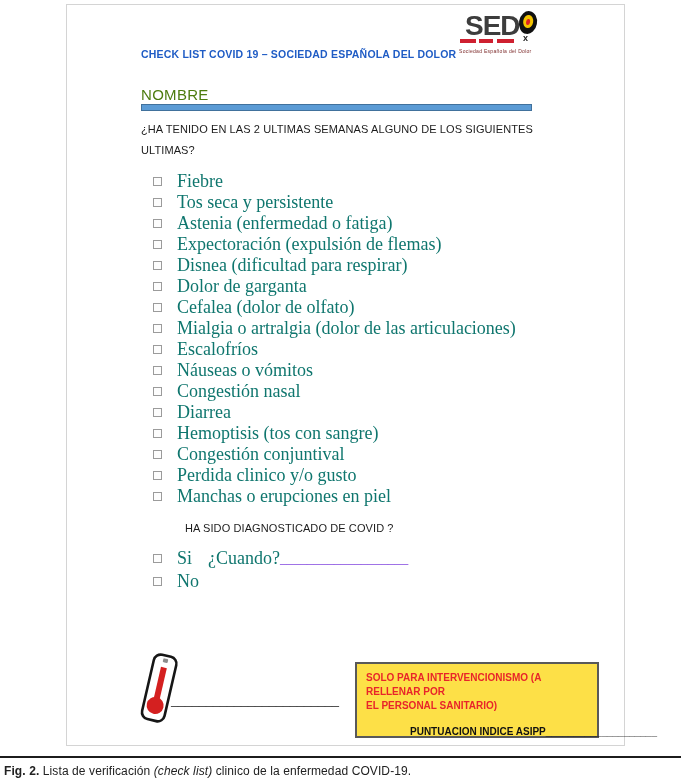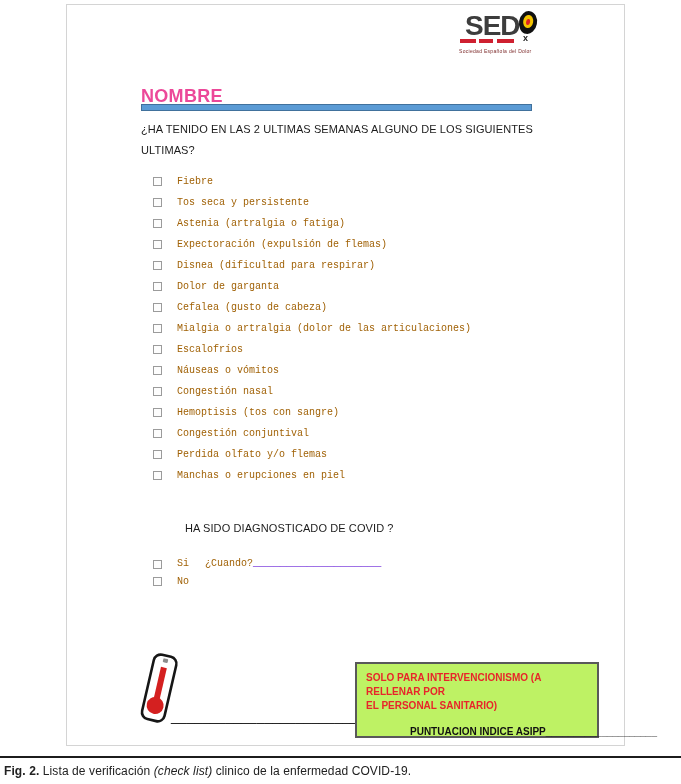--- a/index.html
+++ b/index.html
@@ -50,21 +50,21 @@
     position: absolute; left: 64px; top: 21px;
     font-size: 9px; font-weight: bold; color: #222;
   }
   .logo-subtitle {
     position: absolute; left: 0; top: 36px;
     font-size: 5px; color: #7d2b2b; white-space: nowrap; letter-spacing: 0.3px;
   }
   
   .name-label {
     position: absolute; left: 74px; top: 81px;
-    font-size: 18px; color: #ec4899; letter-spacing: 0.3px; font-weight: bold;
+    font-size: 15px; color: #4d7c0f; letter-spacing: 0.3px;
   }
   .name-bar {
     position: absolute; left: 74px; top: 99px;
     width: 391px; height: 7px;
     background: #5b9bd5; border: 1px solid #41719c;
   }
   
   .q1 {
     position: absolute; left: 74px; top: 114px;
     font-size: 11px; color: #1c1c1c; line-height: 21px; letter-spacing: 0.1px;
@@ -75,41 +75,40 @@
   }
   
   .symptom-list { position: absolute; left: 86px; top: 166px; }
   .sym-row { display: flex; align-items: center; height: 21px; }
   .cb {
     display: inline-block; width: 9px; height: 9px;
     border: 1px solid #9b9b9b; background: #fdfdfd;
     margin-right: 15px; flex: 0 0 auto;
   }
   .sym-label, .opt-label {
-    font-family: Liberation Mono, monospace;
-    font-size: 10px; color: #a16207;
+    font-family: Liberation Serif, serif;
+    font-size: 18px; color: #0f766e;
   }
   
   .opt-row { position: absolute; left: 86px; display: flex; align-items: center; height: 21px; }
-  .row-si { top: 543px; align-items: flex-end; }
+  .row-si { top: 543px; }
   .row-no { top: 566px; justify-content: space-between; }
   .when-label { margin-left: 16px; }
   .blank { font-family: "Liberation Serif", serif; font-size: 13.5px; color: #6d28d9; letter-spacing: 0; }
   
   .thermo { position: absolute; left: 70px; top: 646px; }
   .sig-line {
     position: absolute; left: 104px; top: 688px;
-    font-family: Liberation Sans, sans-serif; font-size: 14px; color: #141414;
+    font-family: Liberation Serif, serif; font-size: 14px; color: #141414;
     white-space: nowrap;
-    margin-top: 15px;
   }
   .interv-box {
     position: absolute; left: 288px; top: 657px;
     width: 244px; height: 76px;
-    border: 2px solid #595959; background: #bef264;
+    border: 2px solid #595959; background: #fde047;
     padding: 7px 9px;
   }
   .interv-notice {
     font-size: 10px; font-weight: bold; color: #e8252a; line-height: 14px;
   }
   .asipp-line {
     margin-top: 13px; font-size: 10px; font-weight: bold; color: #111;
     white-space: nowrap;
     padding-left: 44px;
   }
@@ -123,20 +122,21 @@
     font-size: 12px; color: #222; letter-spacing: 0.1px; text-align: center;
   }
   .fig-caption .fig-label { font-weight: bold; }
   .fig-caption .it { font-style: italic; }
 </style>
 </head>
 <body>
 
 <div class="page-frame">
 
+  <div class="doc-title">CHECK LIST COVID 19 – SOCIEDAD ESPAÑOLA DEL DOLOR</div>
 
   <div class="logo">
     <div class="logo-acronym">SED</div>
     <div class="logo-redbar rb1"></div>
     <div class="logo-redbar rb2"></div>
     <div class="logo-redbar rb3"></div>
     <div class="logo-target">
       <div class="ring">
         <div class="core"></div>
       </div>
@@ -157,65 +157,69 @@
     <div class="sym-row">
         <span class="cb"></span>
         <span class="sym-label">Fiebre</span>
       </div>
     <div class="sym-row">
         <span class="cb"></span>
         <span class="sym-label">Tos seca y persistente</span>
       </div>
     <div class="sym-row">
         <span class="cb"></span>
-        <span class="sym-label">Astenia (artralgia o fatiga)</span>
+        <span class="sym-label">Astenia (enfermedad o fatiga)</span>
       </div>
     <div class="sym-row">
         <span class="cb"></span>
         <span class="sym-label">Expectoración (expulsión de flemas)</span>
       </div>
     <div class="sym-row">
         <span class="cb"></span>
         <span class="sym-label">Disnea (dificultad para respirar)</span>
       </div>
     <div class="sym-row">
         <span class="cb"></span>
         <span class="sym-label">Dolor de garganta</span>
       </div>
     <div class="sym-row">
         <span class="cb"></span>
-        <span class="sym-label">Cefalea (gusto de cabeza)</span>
+        <span class="sym-label">Cefalea (dolor de olfato)</span>
       </div>
     <div class="sym-row">
         <span class="cb"></span>
         <span class="sym-label">Mialgia o artralgia (dolor de las articulaciones)</span>
       </div>
     <div class="sym-row">
         <span class="cb"></span>
         <span class="sym-label">Escalofríos</span>
       </div>
     <div class="sym-row">
         <span class="cb"></span>
         <span class="sym-label">Náuseas o vómitos</span>
       </div>
     <div class="sym-row">
         <span class="cb"></span>
         <span class="sym-label">Congestión nasal</span>
       </div>
     <div class="sym-row">
         <span class="cb"></span>
+        <span class="sym-label">Diarrea</span>
+      </div>
+    <div class="sym-row">
+        <span class="cb"></span>
         <span class="sym-label">Hemoptisis (tos con sangre)</span>
       </div>
     <div class="sym-row">
         <span class="cb"></span>
         <span class="sym-label">Congestión conjuntival</span>
       </div>
     <div class="sym-row">
         <span class="cb"></span>
-        <span class="sym-label">Perdida olfato y/o flemas</span>
+        <span class="sym-label">Perdida clinico y/o gusto</span>
       </div>
     <div class="sym-row">
         <span class="cb"></span>
         <span class="sym-label">Manchas o erupciones en piel</span>
       </div>
   </div>
 
   <div class="q2">HA SIDO DIAGNOSTICADO DE COVID ?</div>
 
   <div class="opt-row row-si">

